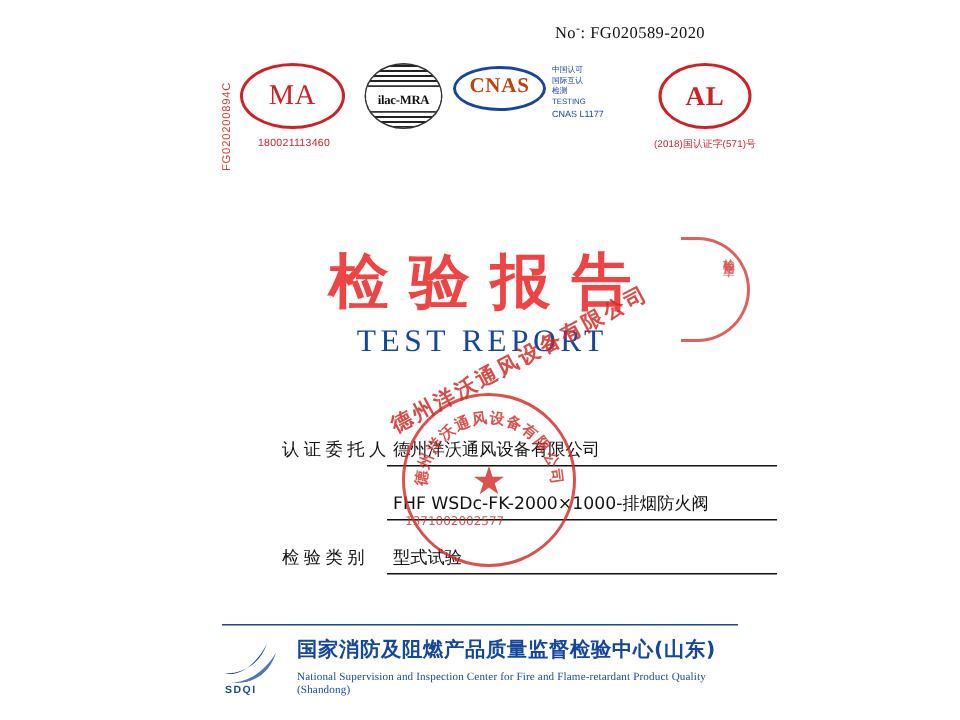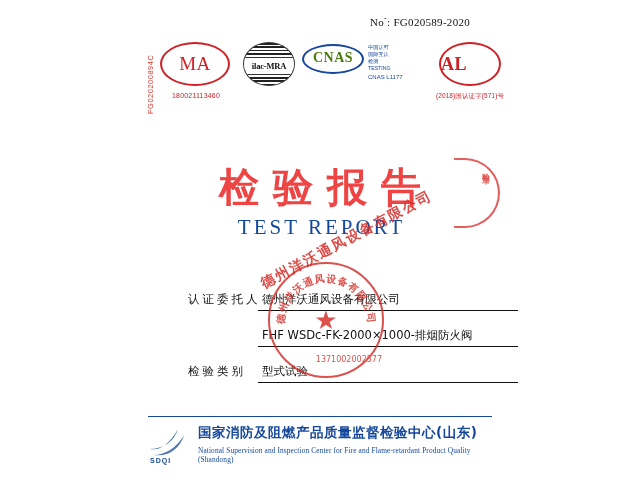--- a/index.html
+++ b/index.html
@@ -146,21 +146,21 @@
     border-radius: 50%;
     box-sizing: border-box;
   }
   .cnas-mark .cnas-text {
     position: absolute;
     left: 0; top: 8px;
     width: 62px;
     text-align: center;
     font-size: 14px;
     font-weight: bold;
-    color: #4d7c0f;
+    color: #c2410c;
     letter-spacing: 0.5px;
     font-family: "Liberation Serif", serif;
   }
   .cnas-side {
     font-size: 5.2px;
     line-height: 1.35;
     color: #17469e;
     text-align: left;
     white-space: nowrap;
   }
@@ -176,21 +176,21 @@
   .logo-cal { left: 264px; width: 92px; }
   .cal-oval {
     width: 62px;
     height: 44px;
     margin: 0 auto;
     border: 2.5px solid #cf2026;
     border-radius: 50%;
     box-sizing: border-box;
     display: flex;
     align-items: center;
-    justify-content: flex-start;
+    justify-content: center;
     position: relative;
   }
   .cal-oval .txt {
     color: #cf2026;
     font-weight: bold;
     font-size: 18px;
     font-family: "Liberation Serif", serif;
     letter-spacing: 0.5px;
   }
   .cal-code {
@@ -297,23 +297,23 @@
   .stamp-arc text {
     fill: #d52b26;
     font-size: 10px;
     font-family: "DejaVu Sans", sans-serif;
     font-weight: bold;
     letter-spacing: 1px;
   }
   .stamp-bottom {
     position: absolute;
     left: 0;
-    bottom: 12px;
+    bottom: 24px;
     width: 112px;
-    text-align: right;
+    text-align: left;
     color: #d52b26;
     font-size: 8px;
     font-family: "DejaVu Sans", sans-serif;
   }
 
   
   .diag-stamp {
     position: absolute;
     left: 262px;
     top: 276px;

